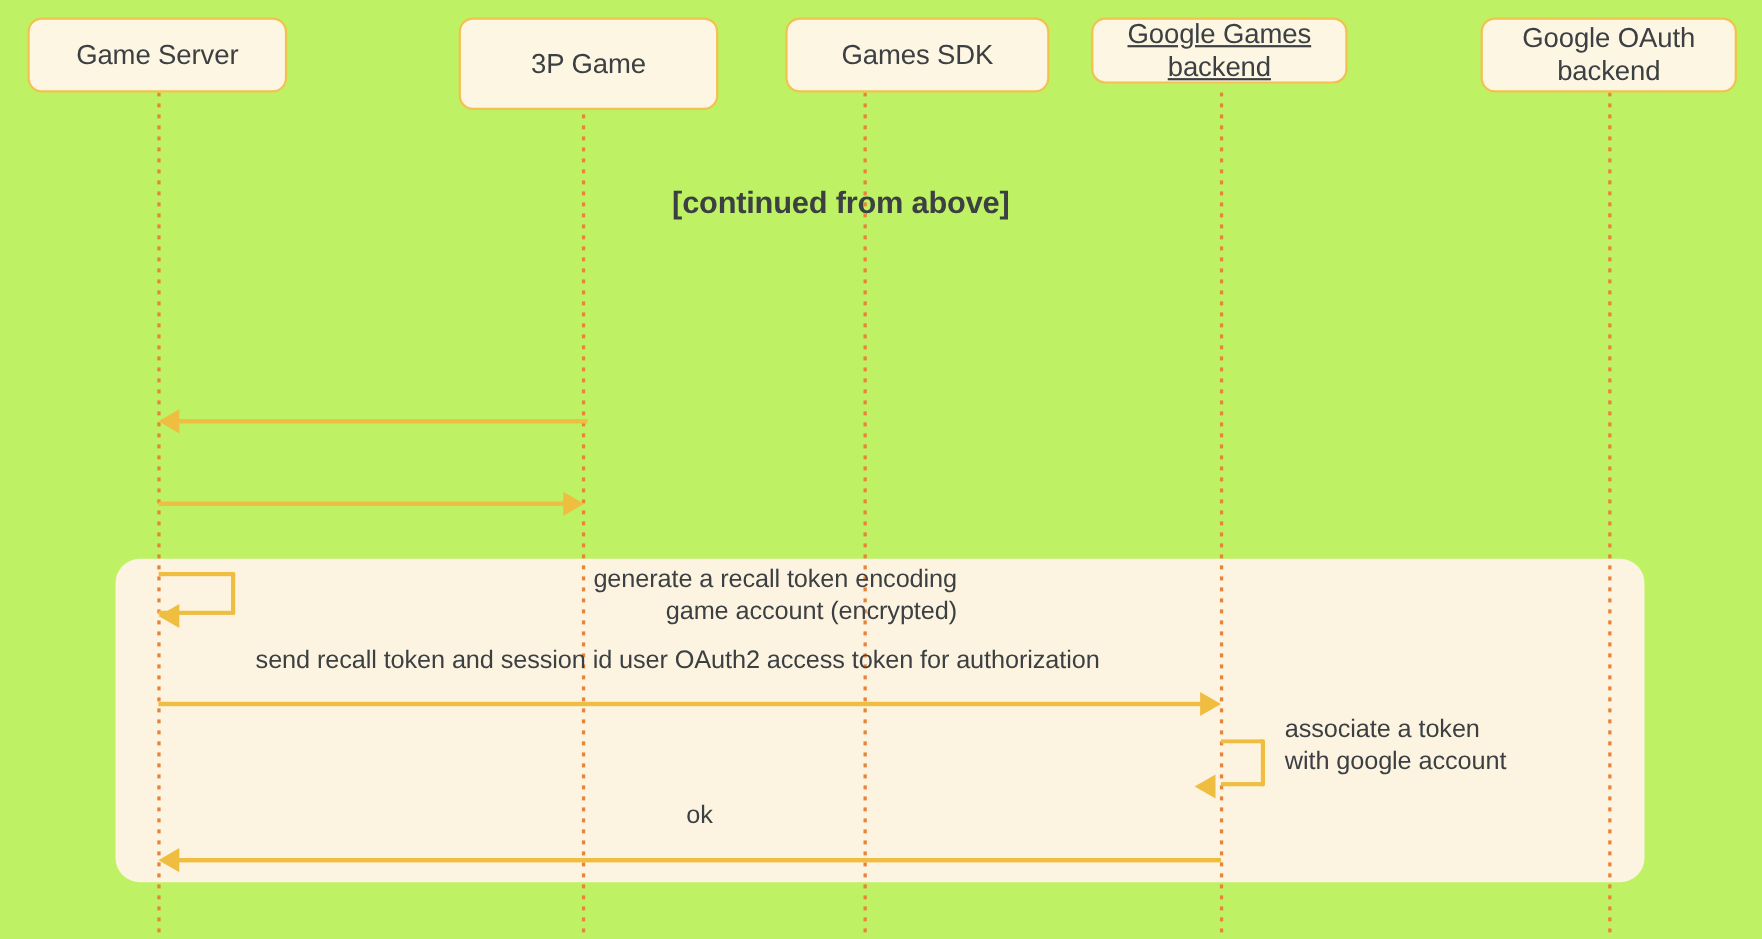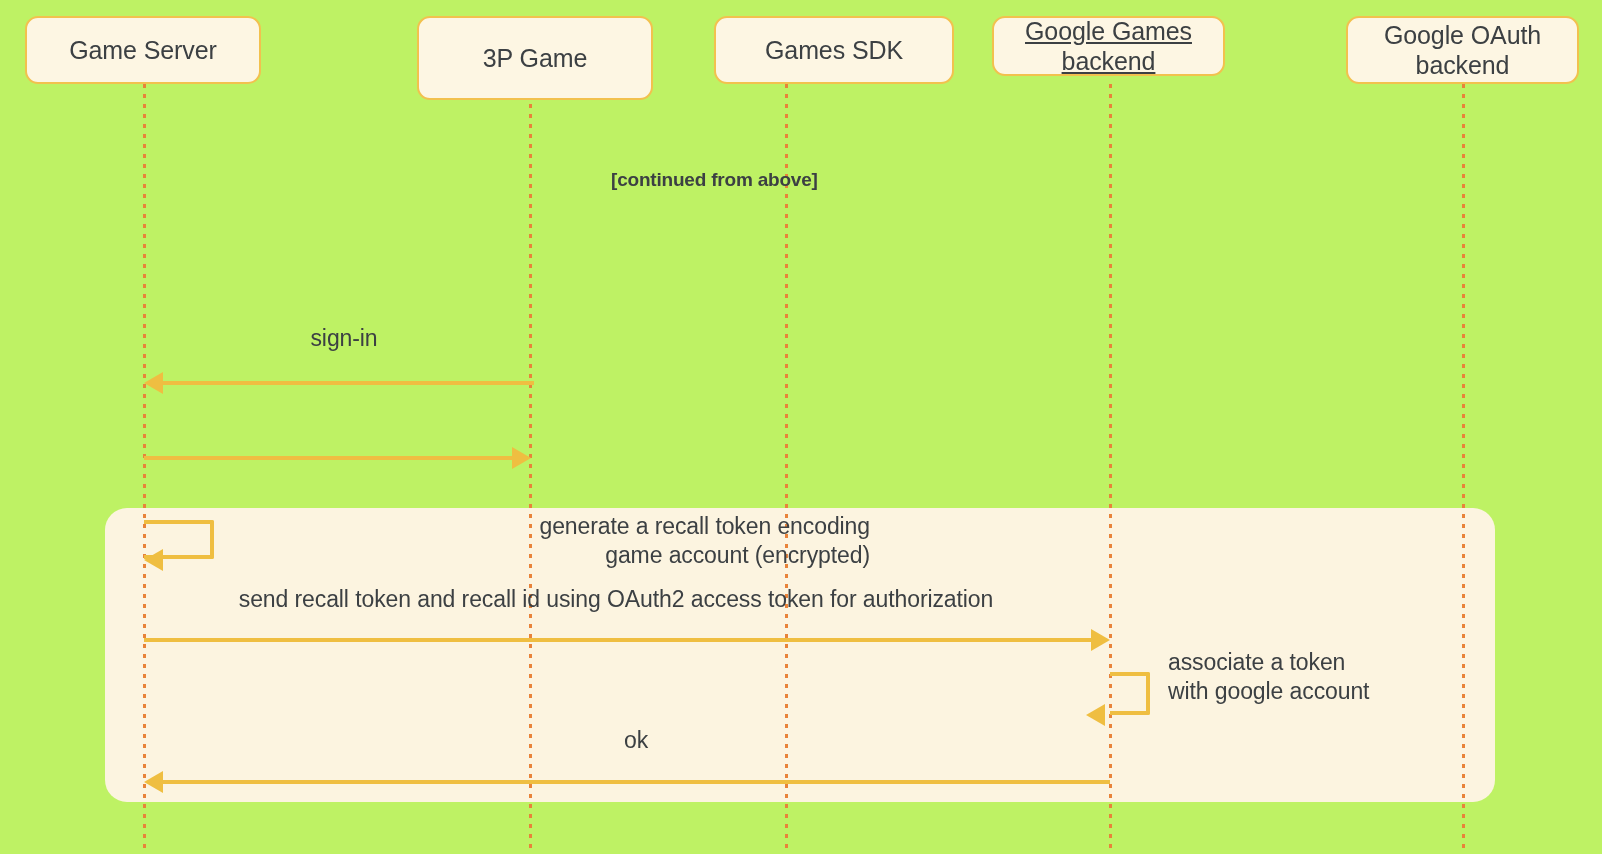--- a/index.html
+++ b/index.html
@@ -56,21 +56,21 @@
   .highlight-region {
     position: absolute;
     background: #FCF4E0;
     border-radius: 22px;
   }
 
   
   .section-label {
     position: absolute;
     color: #3C4043;
-    font-size: 19px;
+    font-size: 28px;
     font-weight: bold;
     letter-spacing: -0.2px;
     white-space: nowrap;
   }
 
   
   .msg-line {
     position: absolute;
     height: 4px;
     background: #EFBE41;
@@ -128,33 +128,32 @@
   <div class="participant" style="left:674px; top:16px; width:240px; height:68px;margin-left:40px;">Games SDK</div>
 
   <div class="participant" style="left:992px; top:16px; width:233px; height:60px;text-decoration:underline;">Google Games
 backend</div>
 
   <div class="participant" style="left:1346px; top:16px; width:233px; height:68px;">Google OAuth
 backend</div>
 
   <div class="section-label" style="left:611px; top:169px;">[continued from above]</div>
 
-  <div class="msg-label center" style="left:344px; top:324px; width:320px;">sign-in</div>
   <div class="msg-line" style="left:150px; top:381px; width:384px;"></div>
   <div class="msg-head left" style="left:144px; top:372px;"></div>
 
   <div class="msg-line" style="left:144px; top:456px; width:384px;"></div>
   <div class="msg-head right" style="left:512px; top:447px;"></div>
 
   <div class="selfloop" style="left:144px; top:520px; width:70px; height:39px;"></div>
   <div class="msg-head left" style="left:144px; top:549px;"></div>
   <div class="msg-label leftal" style="left:230px; top:512px; width:640px;text-align:right;">generate a recall token encoding
 game account (encrypted)</div>
 
-  <div class="msg-label center" style="left:616px; top:585px; width:900px;">send recall token and recall id using OAuth2 access token for authorization</div>
+  <div class="msg-label center" style="left:616px; top:585px; width:900px;">send recall token and session id user OAuth2 access token for authorization</div>
   <div class="msg-line" style="left:144px; top:638px; width:950px;"></div>
   <div class="msg-head right" style="left:1091px; top:629px;"></div>
 
   <div class="selfloop" style="left:1110px; top:672px; width:40px; height:43px;"></div>
   <div class="msg-head left" style="left:1086px; top:704px;"></div>
   <div class="msg-label leftal" style="left:1168px; top:648px; width:330px;">associate a token
 with google account</div>
 
   <div class="msg-label center" style="left:636px; top:726px; width:200px;">ok</div>
   <div class="msg-line" style="left:150px; top:780px; width:960px;"></div>

